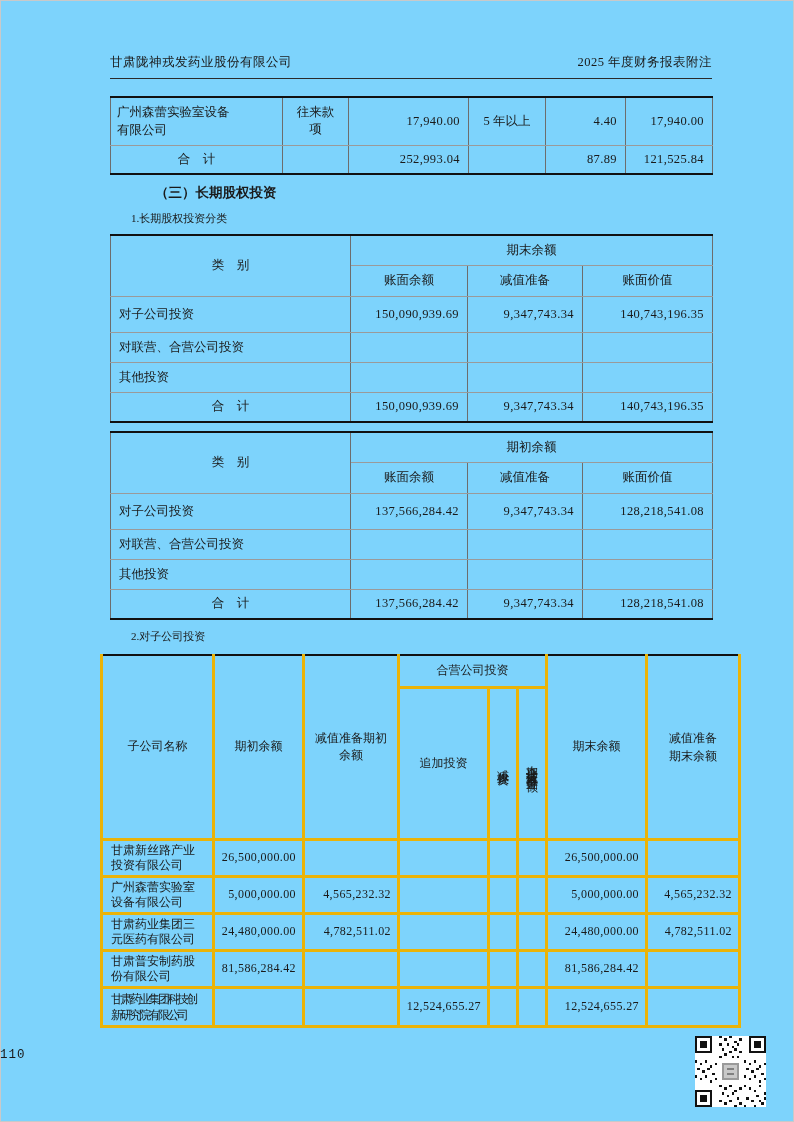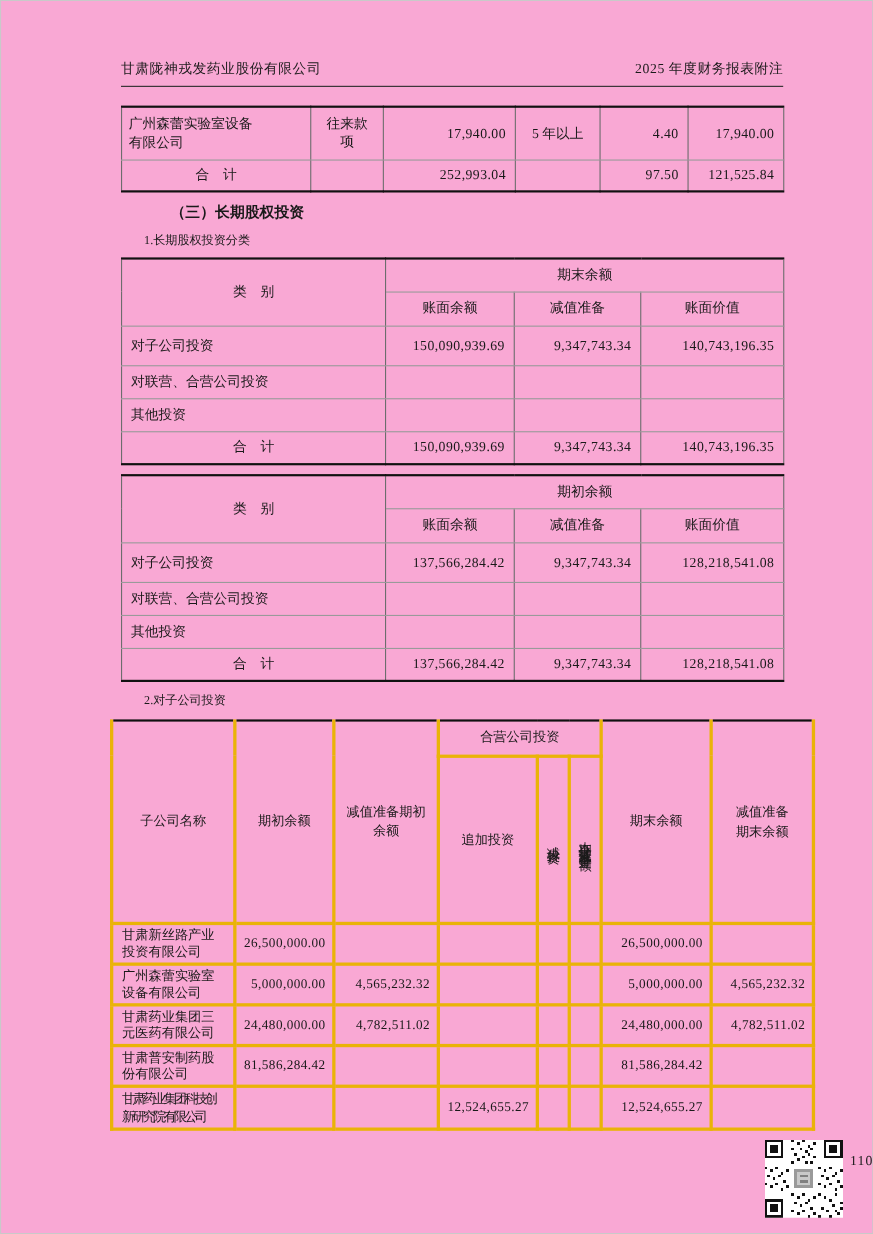--- a/index.html
+++ b/index.html
@@ -1,19 +1,19 @@
 <!DOCTYPE html>
 <html><head>
 <meta charset="utf-8">
 <style>
   * { margin:0; padding:0; box-sizing:border-box; }
   html,body { background:#e8e8e8; }
   .page {
     position:relative; width:794px; height:1122px; margin:0 auto;
-    background:#f9a8d4; box-shadow:0 0 0 1px #c9c9c9 inset;
+    background:#7dd3fc; box-shadow:0 0 0 1px #c9c9c9 inset;
     font-family:"Liberation Serif","DejaVu Serif",serif;
     color:#1a1a1a; overflow:hidden;
   }
   .content { width:602px; margin-left:110px; }
   .page-header {
     display:flex; justify-content:space-between; align-items:flex-end;
     padding-top:54px; font-size:12.5px; letter-spacing:.5px;
   }
   .header-rule { border:none; border-top:1.6px solid #2a2a2a; margin-top:7px; }
 
@@ -56,21 +56,21 @@
   .subtbl td.name { padding:2px 12px 2px 8px; line-height:1.25; }
   .vert {
     writing-mode:vertical-rl; text-orientation:upright;
     margin:0 auto; letter-spacing:1.5px; line-height:1;
   }
   .w4 { display:inline-block; width:54px; line-height:1.5; }
   .squish { letter-spacing:-2.6px; line-height:1.35; display:inline-block; }
 
   .footer-pagenum {
     position:absolute; left:0; right:0; top:1048px;
-    text-align:right; font-size:12.5px; letter-spacing:1px;
+    text-align:left; font-size:12.5px; letter-spacing:1px;font-family:Liberation Mono, monospace;
   }
   .qr { position:absolute; right:23px; top:1036px; width:81px; height:71px; }
 </style>
 </head>
 <body>
 
 <div class="page">
   <div class="content">
 
     <div class="page-header">
@@ -95,21 +95,21 @@
         <td class="num">17,940.00</td>
         <td class="ctr">5 年以上</td>
         <td class="num">4.40</td>
         <td class="num">17,940.00</td>
       </tr>
       <tr style="height:29px">
         <td class="ctr">合　计</td>
         <td class="ctr"></td>
         <td class="num">252,993.04</td>
         <td class="ctr"></td>
-        <td class="num">97.50</td>
+        <td class="num">87.89</td>
         <td class="num">121,525.84</td>
       </tr>
     </tbody>
       </table>
 
     <div class="sec-title">（三）长期股权投资</div>
     <div class="sub-title">1.长期股权投资分类</div>
 
     <table class="tbl cls">
       <colgroup>

